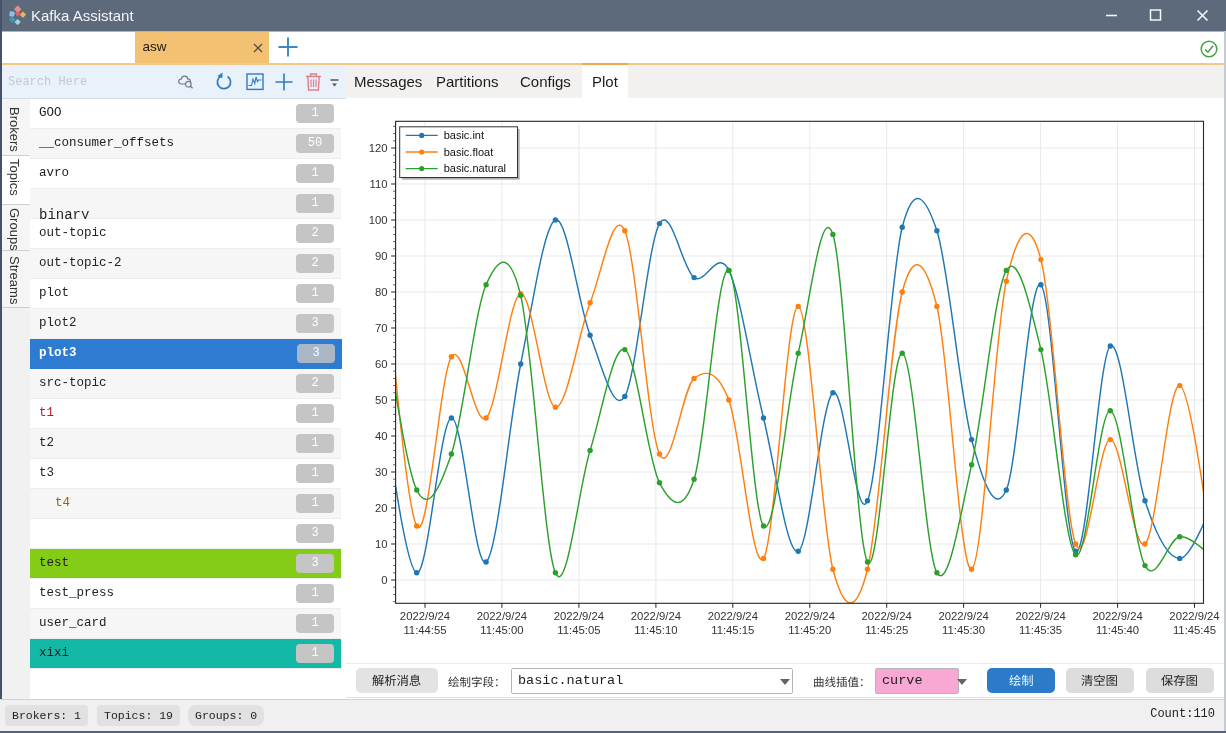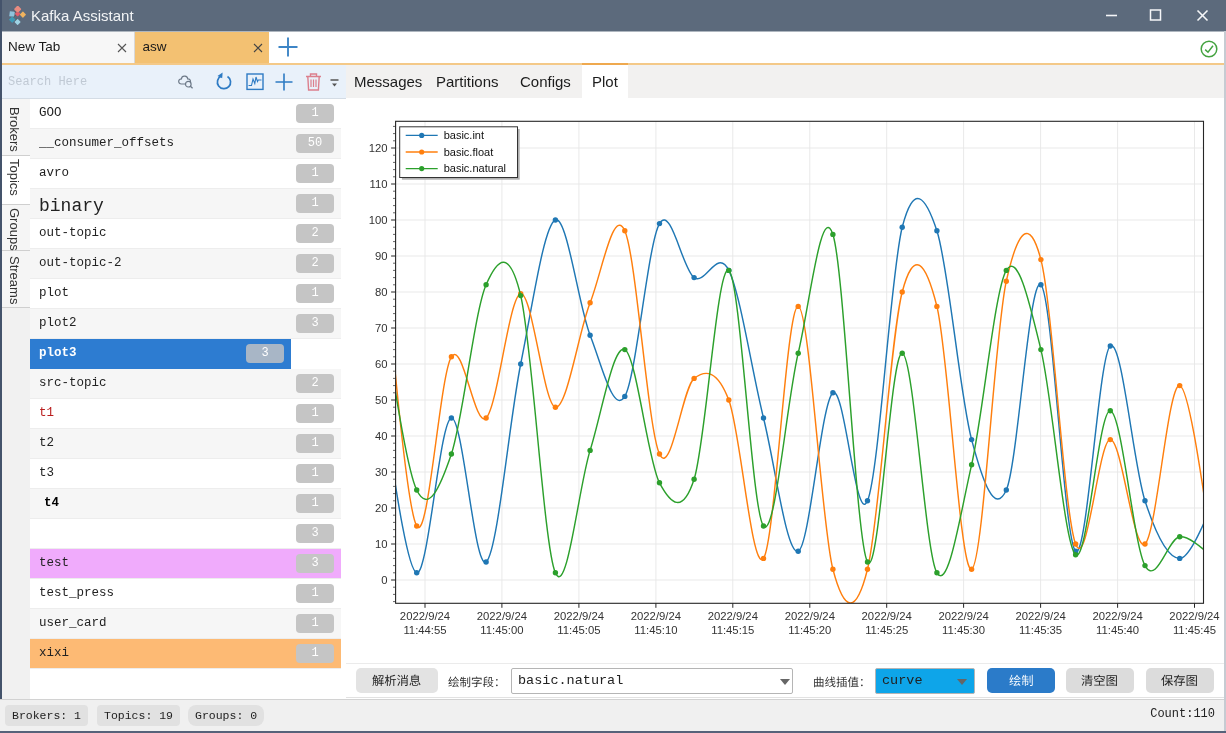--- a/index.html
+++ b/index.html
@@ -23,26 +23,20 @@
    <g stroke="#f5f6f8" stroke-width="1.6" fill="none">
      <line x1="6" y1="15.5" x2="17" y2="15.5"></line>
      <rect x="50.5" y="10" width="10" height="10" stroke-width="1.5"></rect>
      <line x1="97.5" y1="10.5" x2="107.5" y2="20.5"></line>
      <line x1="107.5" y1="10.5" x2="97.5" y2="20.5"></line>
    </g>
  </svg>
 </div>
 
 <div class="abs" style="left:0;top:31px;width:1226px;height:31.5px;background:#fff;border-top:1px solid #aeb6bf;">
- <div class="abs" style="left:0;top:0;width:134.5px;height:100%;background:#f7f7f7;border-right:1px solid #d8d8d8;">
-   <span class="abs" style="left:8px;top:7px;font-size:13.5px;color:#1a1a1a;">New Tab</span>
-   <svg class="abs" style="left:116px;top:10px" width="12" height="12" viewBox="0 0 12 12">
-        <path d="M2 2 L10 10 M10 2 L2 10" stroke="#555" stroke-width="1.1"></path>
-      </svg>
- </div>
  <div class="abs" style="left:134.5px;top:0;width:134.5px;height:100%;background:#f3c172;">
    <span class="abs" style="left:8px;top:7px;font-size:13.5px;color:#1a1a1a;">asw</span>
    <svg class="abs" style="left:117px;top:10px" width="12" height="12" viewBox="0 0 12 12">
         <path d="M2 2 L10 10 M10 2 L2 10" stroke="#444" stroke-width="1.1"></path>
       </svg>
  </div>
  <svg class="abs" style="left:277px;top:4px" width="22" height="22" viewBox="0 0 22 22">
       <path d="M11 1.5 L11 20.5 M1.5 11 L20.5 11" stroke="#3d85c6" stroke-width="1.9"></path>
     </svg>
  <svg class="abs" style="left:1200px;top:8px" width="18" height="18" viewBox="0 0 18 18">
@@ -100,80 +94,80 @@
     </div>
     <div style="position:absolute;left:0;top:30px;width:311px;height:30px;background:#f6f6f6;border-bottom:1px solid #ededed;">
       <span class="mono" style="position:absolute;left:9px;top:7px;font-size:12.5px;color:#222;">__consumer_offsets</span>
       <span class="mono" style="position:absolute;right:7px;top:5px;width:38px;height:19px;background:#c5c5c5;border-radius:4px;color:#fff;font-size:12px;text-align:center;line-height:19px;">50</span>
     </div>
     <div style="position:absolute;left:0;top:60px;width:311px;height:30px;background:#fff;border-bottom:1px solid #ededed;">
       <span class="mono" style="position:absolute;left:9px;top:7px;font-size:12.5px;color:#222;">avro</span>
       <span class="mono" style="position:absolute;right:7px;top:5px;width:38px;height:19px;background:#c5c5c5;border-radius:4px;color:#fff;font-size:12px;text-align:center;line-height:19px;">1</span>
     </div>
     <div style="position:absolute;left:0;top:90px;width:311px;height:30px;background:#f6f6f6;border-bottom:1px solid #ededed;">
-      <span class="mono" style="position:absolute;left:9px;top:7px;font-size:18px;color:#222;">binary</span>
+      <span class="mono" style="position:absolute;left:9px;top:18px;font-size:14px;color:#222;">binary</span>
       <span class="mono" style="position:absolute;right:7px;top:5px;width:38px;height:19px;background:#c5c5c5;border-radius:4px;color:#fff;font-size:12px;text-align:center;line-height:19px;">1</span>
     </div>
     <div style="position:absolute;left:0;top:120px;width:311px;height:30px;background:#fff;border-bottom:1px solid #ededed;">
       <span class="mono" style="position:absolute;left:9px;top:7px;font-size:12.5px;color:#222;">out-topic</span>
       <span class="mono" style="position:absolute;right:7px;top:5px;width:38px;height:19px;background:#c5c5c5;border-radius:4px;color:#fff;font-size:12px;text-align:center;line-height:19px;">2</span>
     </div>
     <div style="position:absolute;left:0;top:150px;width:311px;height:30px;background:#f6f6f6;border-bottom:1px solid #ededed;">
       <span class="mono" style="position:absolute;left:9px;top:7px;font-size:12.5px;color:#222;">out-topic-2</span>
       <span class="mono" style="position:absolute;right:7px;top:5px;width:38px;height:19px;background:#c5c5c5;border-radius:4px;color:#fff;font-size:12px;text-align:center;line-height:19px;">2</span>
     </div>
     <div style="position:absolute;left:0;top:180px;width:311px;height:30px;background:#fff;border-bottom:1px solid #ededed;">
       <span class="mono" style="position:absolute;left:9px;top:7px;font-size:12.5px;color:#222;">plot</span>
       <span class="mono" style="position:absolute;right:7px;top:5px;width:38px;height:19px;background:#c5c5c5;border-radius:4px;color:#fff;font-size:12px;text-align:center;line-height:19px;">1</span>
     </div>
     <div style="position:absolute;left:0;top:210px;width:311px;height:30px;background:#f6f6f6;border-bottom:1px solid #ededed;">
       <span class="mono" style="position:absolute;left:9px;top:7px;font-size:12.5px;color:#222;">plot2</span>
       <span class="mono" style="position:absolute;right:7px;top:5px;width:38px;height:19px;background:#c5c5c5;border-radius:4px;color:#fff;font-size:12px;text-align:center;line-height:19px;">3</span>
     </div>
-    <div style="position:absolute;left:0;top:240px;width:261px;height:30px;background:#2d7cd1;border-bottom:1px solid #2d7cd1;">
+    <div style="position:absolute;left:0;top:240px;width:312px;height:30px;background:#2d7cd1;border-bottom:1px solid #2d7cd1;">
       <span class="mono" style="position:absolute;left:9px;top:7px;font-size:12.5px;color:#fff;font-weight:bold;">plot3</span>
       <span class="mono" style="position:absolute;right:7px;top:5px;width:38px;height:19px;background:#a8b6c6;border-radius:4px;color:#fff;font-size:12px;text-align:center;line-height:19px;">3</span>
     </div>
     <div style="position:absolute;left:0;top:270px;width:311px;height:30px;background:#f6f6f6;border-bottom:1px solid #ededed;">
       <span class="mono" style="position:absolute;left:9px;top:7px;font-size:12.5px;color:#222;">src-topic</span>
       <span class="mono" style="position:absolute;right:7px;top:5px;width:38px;height:19px;background:#c5c5c5;border-radius:4px;color:#fff;font-size:12px;text-align:center;line-height:19px;">2</span>
     </div>
     <div style="position:absolute;left:0;top:300px;width:311px;height:30px;background:#fff;border-bottom:1px solid #ededed;">
       <span class="mono" style="position:absolute;left:9px;top:7px;font-size:12.5px;color:#b91c1c;">t1</span>
       <span class="mono" style="position:absolute;right:7px;top:5px;width:38px;height:19px;background:#c5c5c5;border-radius:4px;color:#fff;font-size:12px;text-align:center;line-height:19px;">1</span>
     </div>
     <div style="position:absolute;left:0;top:330px;width:311px;height:30px;background:#f6f6f6;border-bottom:1px solid #ededed;">
       <span class="mono" style="position:absolute;left:9px;top:7px;font-size:12.5px;color:#222;">t2</span>
       <span class="mono" style="position:absolute;right:7px;top:5px;width:38px;height:19px;background:#c5c5c5;border-radius:4px;color:#fff;font-size:12px;text-align:center;line-height:19px;">1</span>
     </div>
     <div style="position:absolute;left:0;top:360px;width:311px;height:30px;background:#fff;border-bottom:1px solid #ededed;">
       <span class="mono" style="position:absolute;left:9px;top:7px;font-size:12.5px;color:#222;">t3</span>
       <span class="mono" style="position:absolute;right:7px;top:5px;width:38px;height:19px;background:#c5c5c5;border-radius:4px;color:#fff;font-size:12px;text-align:center;line-height:19px;">1</span>
     </div>
     <div style="position:absolute;left:0;top:390px;width:311px;height:30px;background:#f6f6f6;border-bottom:1px solid #ededed;">
-      <span class="mono" style="position:absolute;left:14px;top:7px;font-size:12.5px;color:#000000;font-weight:bold;">t4</span>
+      <span class="mono" style="position:absolute;left:25px;top:7px;font-size:12.5px;color:#a16207;">t4</span>
       <span class="mono" style="position:absolute;right:7px;top:5px;width:38px;height:19px;background:#c5c5c5;border-radius:4px;color:#fff;font-size:12px;text-align:center;line-height:19px;">1</span>
     </div>
     <div style="position:absolute;left:0;top:420px;width:311px;height:30px;background:#fff;border-bottom:1px solid #ededed;">
       <span class="mono" style="position:absolute;left:9px;top:7px;font-size:12.5px;color:#222;margin-top:36px;">t5</span>
       <span class="mono" style="position:absolute;right:7px;top:5px;width:38px;height:19px;background:#c5c5c5;border-radius:4px;color:#fff;font-size:12px;text-align:center;line-height:19px;">3</span>
     </div>
-    <div style="position:absolute;left:0;top:450px;width:311px;height:30px;background:#f0abfc;border-bottom:1px solid #ededed;">
+    <div style="position:absolute;left:0;top:450px;width:311px;height:30px;background:#84cc16;border-bottom:1px solid #ededed;">
       <span class="mono" style="position:absolute;left:9px;top:7px;font-size:12.5px;color:#222;">test</span>
       <span class="mono" style="position:absolute;right:7px;top:5px;width:38px;height:19px;background:#c5c5c5;border-radius:4px;color:#fff;font-size:12px;text-align:center;line-height:19px;">3</span>
     </div>
     <div style="position:absolute;left:0;top:480px;width:311px;height:30px;background:#fff;border-bottom:1px solid #ededed;">
       <span class="mono" style="position:absolute;left:9px;top:7px;font-size:12.5px;color:#222;">test_press</span>
       <span class="mono" style="position:absolute;right:7px;top:5px;width:38px;height:19px;background:#c5c5c5;border-radius:4px;color:#fff;font-size:12px;text-align:center;line-height:19px;">1</span>
     </div>
     <div style="position:absolute;left:0;top:510px;width:311px;height:30px;background:#f6f6f6;border-bottom:1px solid #ededed;">
       <span class="mono" style="position:absolute;left:9px;top:7px;font-size:12.5px;color:#222;">user_card</span>
       <span class="mono" style="position:absolute;right:7px;top:5px;width:38px;height:19px;background:#c5c5c5;border-radius:4px;color:#fff;font-size:12px;text-align:center;line-height:19px;">1</span>
     </div>
-    <div style="position:absolute;left:0;top:540px;width:311px;height:30px;background:#fdba74;border-bottom:1px solid #ededed;">
+    <div style="position:absolute;left:0;top:540px;width:311px;height:30px;background:#14b8a6;border-bottom:1px solid #ededed;">
       <span class="mono" style="position:absolute;left:9px;top:7px;font-size:12.5px;color:#222;">xixi</span>
       <span class="mono" style="position:absolute;right:7px;top:5px;width:38px;height:19px;background:#c5c5c5;border-radius:4px;color:#fff;font-size:12px;text-align:center;line-height:19px;">1</span>
     </div>
   </div>
 
 <div class="abs" style="left:346px;top:65px;width:880px;height:33px;background:#f2f1f0;">
  <div class="abs" style="left:235.5px;top:0;width:46.5px;height:33px;background:#fff;"></div>
  <span class="abs" style="left:8px;top:8px;font-size:15px;color:#1c1c1c;">Messages</span>
  <span class="abs" style="left:90px;top:8px;font-size:15px;color:#1c1c1c;">Partitions</span>
  <span class="abs" style="left:174px;top:8px;font-size:15px;color:#1c1c1c;">Configs</span>
@@ -450,21 +444,21 @@
  </div>
  <div class="abs" style="left:467px;top:9px;"><svg width="57.5" height="15.0" viewBox="0 0 57.5 15.0" style="display:inline-block;vertical-align:middle">
         <g fill="#333">
           <path transform="translate(0.00,11.27) scale(0.011500,-0.011500)" d="M581 830V640H412V830H338V640H98V-80H169V-16H833V-76H906V640H654V830ZM169 57V278H338V57ZM833 57H654V278H833ZM412 57V278H581V57ZM169 350V567H338V350ZM833 350H654V567H833ZM412 350V567H581V350Z"></path>
           <path transform="translate(11.50,11.27) scale(0.011500,-0.011500)" d="M54 54 70 -18C162 10 282 46 398 80L387 144C264 109 137 74 54 54ZM704 780C754 756 817 717 849 689L893 736C861 763 797 800 748 822ZM72 423C86 430 110 436 232 452C188 387 149 337 130 317C99 280 76 255 54 251C63 232 74 197 78 182C99 194 133 204 384 255C382 270 382 298 384 318L185 282C261 372 337 482 401 592L338 630C319 593 297 555 275 519L148 506C208 591 266 699 309 804L239 837C199 717 126 589 104 556C82 522 65 499 47 494C56 474 68 438 72 423ZM887 349C847 286 793 228 728 178C712 231 698 295 688 367L943 415L931 481L679 434C674 476 669 520 666 566L915 604L903 670L662 634C659 701 658 770 658 842H584C585 767 587 694 591 623L433 600L445 532L595 555C598 509 603 464 608 421L413 385L425 317L617 353C629 270 645 195 666 133C581 76 483 31 381 0C399 -17 418 -44 428 -62C522 -29 611 14 691 66C732 -24 786 -77 857 -77C926 -77 949 -44 963 68C946 75 922 91 907 108C902 19 892 -4 865 -4C821 -4 784 37 753 110C832 170 900 241 950 319Z"></path>
           <path transform="translate(23.00,11.27) scale(0.011500,-0.011500)" d="M732 243V179H847V38H693V536H950V604H693V731C770 742 843 755 899 773L860 833C753 799 558 778 401 769C409 753 418 726 421 709C485 711 555 716 624 723V604H367V536H624V38H461V178H581V242H461V365C503 376 547 390 584 405L547 467C508 446 446 424 395 409V-79H461V-30H847V-81H916V433H731V368H847V243ZM160 840V638H54V568H160V341L37 308L55 235L160 267V8C160 -4 157 -7 146 -7C136 -7 106 -8 72 -7C82 -27 91 -58 94 -76C146 -76 180 -74 203 -62C225 -51 233 -30 233 8V289L342 323L334 391L233 362V568H329V638H233V840Z"></path>
           <path transform="translate(34.50,11.27) scale(0.011500,-0.011500)" d="M599 840C596 810 591 774 586 738H329V671H574C568 637 562 605 555 578H382V14H286V-51H958V14H869V578H623C631 605 639 637 646 671H928V738H661L679 835ZM450 14V97H799V14ZM450 379H799V293H450ZM450 435V519H799V435ZM450 239H799V152H450ZM264 839C211 687 124 538 32 440C45 422 66 383 74 366C103 398 132 435 159 475V-80H229V589C269 661 304 739 333 817Z"></path>
           <path transform="translate(46.00,11.27) scale(0.011500,-0.011500)" d="M250 486C290 486 326 515 326 560C326 606 290 636 250 636C210 636 174 606 174 560C174 515 210 486 250 486ZM250 -4C290 -4 326 26 326 71C326 117 290 146 250 146C210 146 174 117 174 71C174 26 210 -4 250 -4Z"></path>
         </g>
       </svg></div>
- <div class="abs" style="left:529px;top:4px;width:100px;height:26px;background:#0ea5e9;border:1px solid #b5b5b5;border-radius:2px;">
+ <div class="abs" style="left:529px;top:4px;width:84px;height:26px;background:#f9a8d4;border:1px solid #b5b5b5;border-radius:2px;">
    <span class="mono abs" style="left:6px;top:4px;font-size:13.5px;color:#222;">curve</span>
    <svg class="abs" style="left:80px;top:9px" width="12" height="8" viewBox="0 0 12 8">
         <path d="M1 1 L6 7 L11 1 Z" fill="#666"></path>
       </svg>
  </div>
  <div class="abs" style="left:641px;top:4px;width:68px;height:25px;background:#2b7bc9;border-radius:5px;text-align:center;line-height:24px;"><svg width="24.6" height="16.0" viewBox="0 0 24.6 16.0" style="display:inline-block;vertical-align:middle">
         <g fill="#fff">
           <path transform="translate(0.00,12.05) scale(0.012300,-0.012300)" d="M38 53 56 -20C141 13 252 56 358 97L344 161C231 119 115 78 38 53ZM480 506V438H824V506ZM56 423C70 430 92 435 197 449C159 388 125 339 109 320C81 283 60 257 39 253C47 233 59 198 63 182C83 195 115 207 346 267C344 282 342 310 343 331L170 289C239 379 306 488 361 595L295 633C277 593 257 553 235 515L128 504C184 592 238 705 278 812L207 843C172 722 106 590 85 557C65 522 49 498 32 494C40 474 52 438 56 423ZM392 -58C418 -46 459 -41 827 0C844 -30 858 -58 868 -81L933 -49C904 16 837 118 778 193L718 167C743 134 769 96 792 58L505 30C548 98 607 199 645 263H919V333H395V263H564C526 197 449 68 427 43C410 24 386 18 366 13C374 -3 388 -40 392 -58ZM635 843C576 705 470 584 353 508C365 491 385 454 392 437C490 506 581 605 650 719C720 622 825 519 916 452C924 472 941 504 955 521C861 581 748 688 685 781L704 821Z"></path>
           <path transform="translate(12.30,12.05) scale(0.012300,-0.012300)" d="M676 748V194H747V748ZM854 830V23C854 7 849 2 834 2C815 1 759 1 700 3C710 -20 721 -55 725 -76C800 -76 855 -74 885 -62C916 -48 928 -26 928 24V830ZM142 816C121 719 87 619 41 552C60 545 93 532 108 524C125 553 142 588 158 627H289V522H45V453H289V351H91V2H159V283H289V-79H361V283H500V78C500 67 497 64 486 64C475 63 442 63 400 65C409 46 418 19 421 -1C476 -1 515 0 538 11C563 23 569 42 569 76V351H361V453H604V522H361V627H565V696H361V836H289V696H183C194 730 204 766 212 802Z"></path>
         </g>

